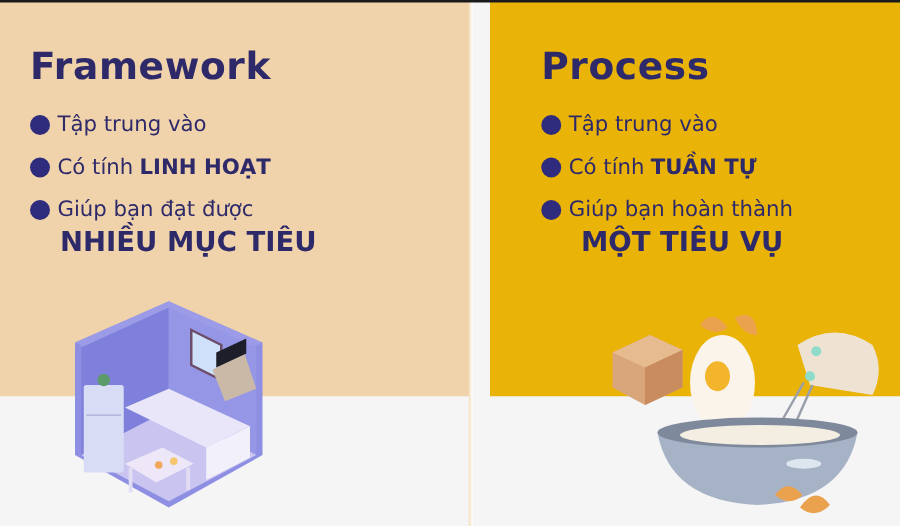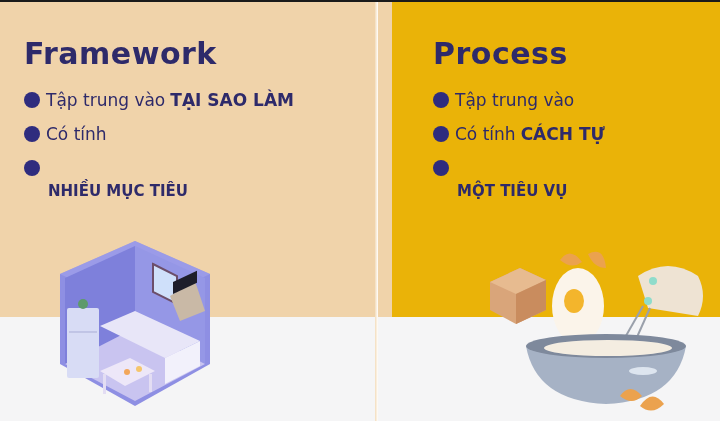--- a/index.html
+++ b/index.html
@@ -2,60 +2,61 @@
 <html><head>
 <meta charset="utf-8">
 <style>
   html, body { margin: 0; padding: 0; }
   body {
     width: 720px; height: 421px; overflow: hidden; position: relative;
     font-family: "DejaVu Sans", sans-serif;
     background: #F5F5F6;
   }
   .topbar { position: absolute; left: 0; top: 0; width: 720px; height: 2px; background: #1a1a1a; z-index: 5; }
-  .panel { position: absolute; top: 0; height: 317px; padding-left: 30px; }
+  .panel { position: absolute; top: 0; height: 317px; }
   .panel.left { left: 0; width: 376px; background: #F0D3AA; }
   .panel.right { left: 392px; width: 344px; background: #eab308; }
   .divider { position: absolute; left: 375px; top: 0; width: 3px; height: 421px; background: linear-gradient(to right, #f3dcbb, #ffffff); }
   .title {
     position: absolute; top: 36px;
     font-family: "DejaVu Sans", sans-serif; font-weight: bold;
     font-size: 30px; letter-spacing: 0.5px; color: #2E2A6A;
   }
   .left .title { left: 24px; }
   .right .title { left: 41px; }
-  .bullets { position: absolute; top: 88px; }
+  .bullets { position: absolute; top: 88px; text-align: center; }
   .left .bullets { left: 24px; }
   .right .bullets { left: 41px; }
   .item { display: flex; align-items: center; height: 24px; margin-bottom: 10px; color: #2E2A6A; font-size: 17px; white-space: nowrap; }
   .dot { width: 16px; height: 16px; border-radius: 50%; background: #2F2C7E; margin-right: 6px; flex: 0 0 16px; }
   .item .normal { font-weight: normal; }
   .item .strong { font-weight: bold; margin-left: 5px; }
-  .continuation { color: #2E2A6A; font-weight: bold; font-size: 15px; margin-top: -8px; height: 26px; white-space: nowrap; margin-left: 24px; }
+  .continuation { color: #2E2A6A; font-weight: bold; font-size: 22px; margin-top: -8px; height: 26px; white-space: nowrap; margin-left: 24px; }
   .illus { position: absolute; }
 </style>
 </head>
 <body>
 
 <div class="topbar"></div>
 
 <div class="panel left">
   <div class="title">Framework</div>
   <div class="bullets">
     <div class="item">
       <span class="dot"></span>
       <span class="normal">Tập trung vào</span>
-      <span class="strong">TẠI SAO LÀM</span>
     </div>
     <div class="item">
       <span class="dot"></span>
       <span class="normal">Có tính</span>
+      <span class="strong">LINH HOẠT</span>
     </div>
     <div class="item">
       <span class="dot"></span>
+      <span class="normal">Giúp bạn đạt được</span>
     </div>
     <div class="continuation">NHIỀU MỤC TIÊU</div>
   </div>
 
   <svg class="illus" style="left:55px; top:236px;" width="160" height="175" viewBox="0 0 160 175">
     <polygon points="80,5 155,38 155,128 80,170 5,128 5,38" fill="#8E8FE3"></polygon>
     <polygon points="80,5 155,38 80,75 5,38" fill="#A7A8EE" opacity="0.5"></polygon>
     <polygon points="10,42 80,10 80,92 10,128" fill="#7E80DB"></polygon>
     <polygon points="80,10 150,42 150,128 80,92" fill="#9597E6"></polygon>
     <polygon points="10,128 80,92 150,128 80,165" fill="#C9C4F0"></polygon>
@@ -86,24 +87,25 @@
 <div class="panel right">
   <div class="title">Process</div>
   <div class="bullets">
     <div class="item">
       <span class="dot"></span>
       <span class="normal">Tập trung vào</span>
     </div>
     <div class="item">
       <span class="dot"></span>
       <span class="normal">Có tính</span>
-      <span class="strong">CÁCH TỰ</span>
+      <span class="strong">TUẦN TỰ</span>
     </div>
     <div class="item">
       <span class="dot"></span>
+      <span class="normal">Giúp bạn hoàn thành</span>
     </div>
     <div class="continuation">MỘT TIÊU VỤ</div>
   </div>
 
   <svg class="illus" style="left:96px; top:246px;" width="240" height="170" viewBox="0 0 240 170">
 
     <polygon points="2,36 32,22 58,34 58,64 28,78 2,64" fill="#D9A57A"></polygon>
     <polygon points="2,36 32,22 58,34 28,48" fill="#E7BB90"></polygon>
     <polygon points="28,48 58,34 58,64 28,78" fill="#C98C5E"></polygon>
 

